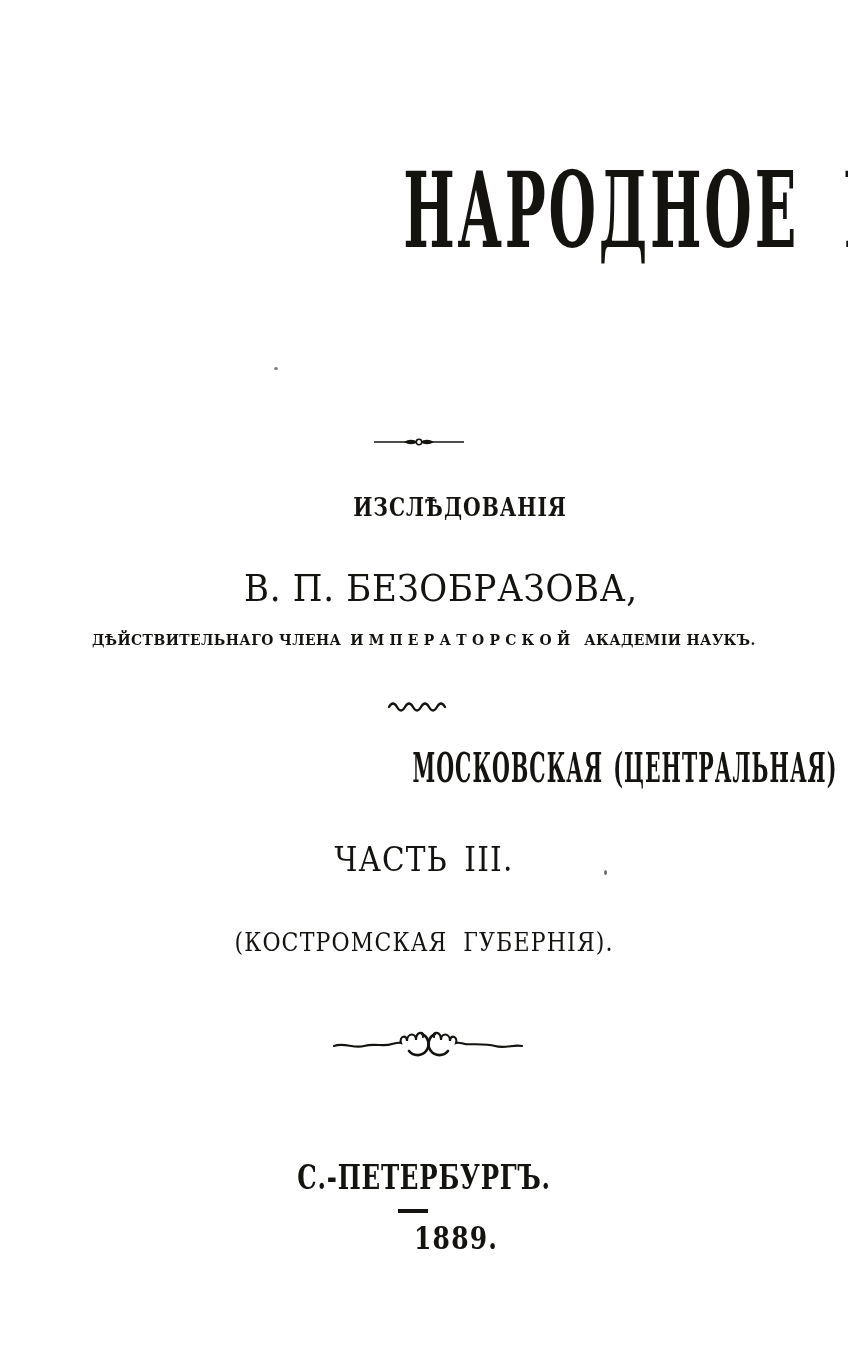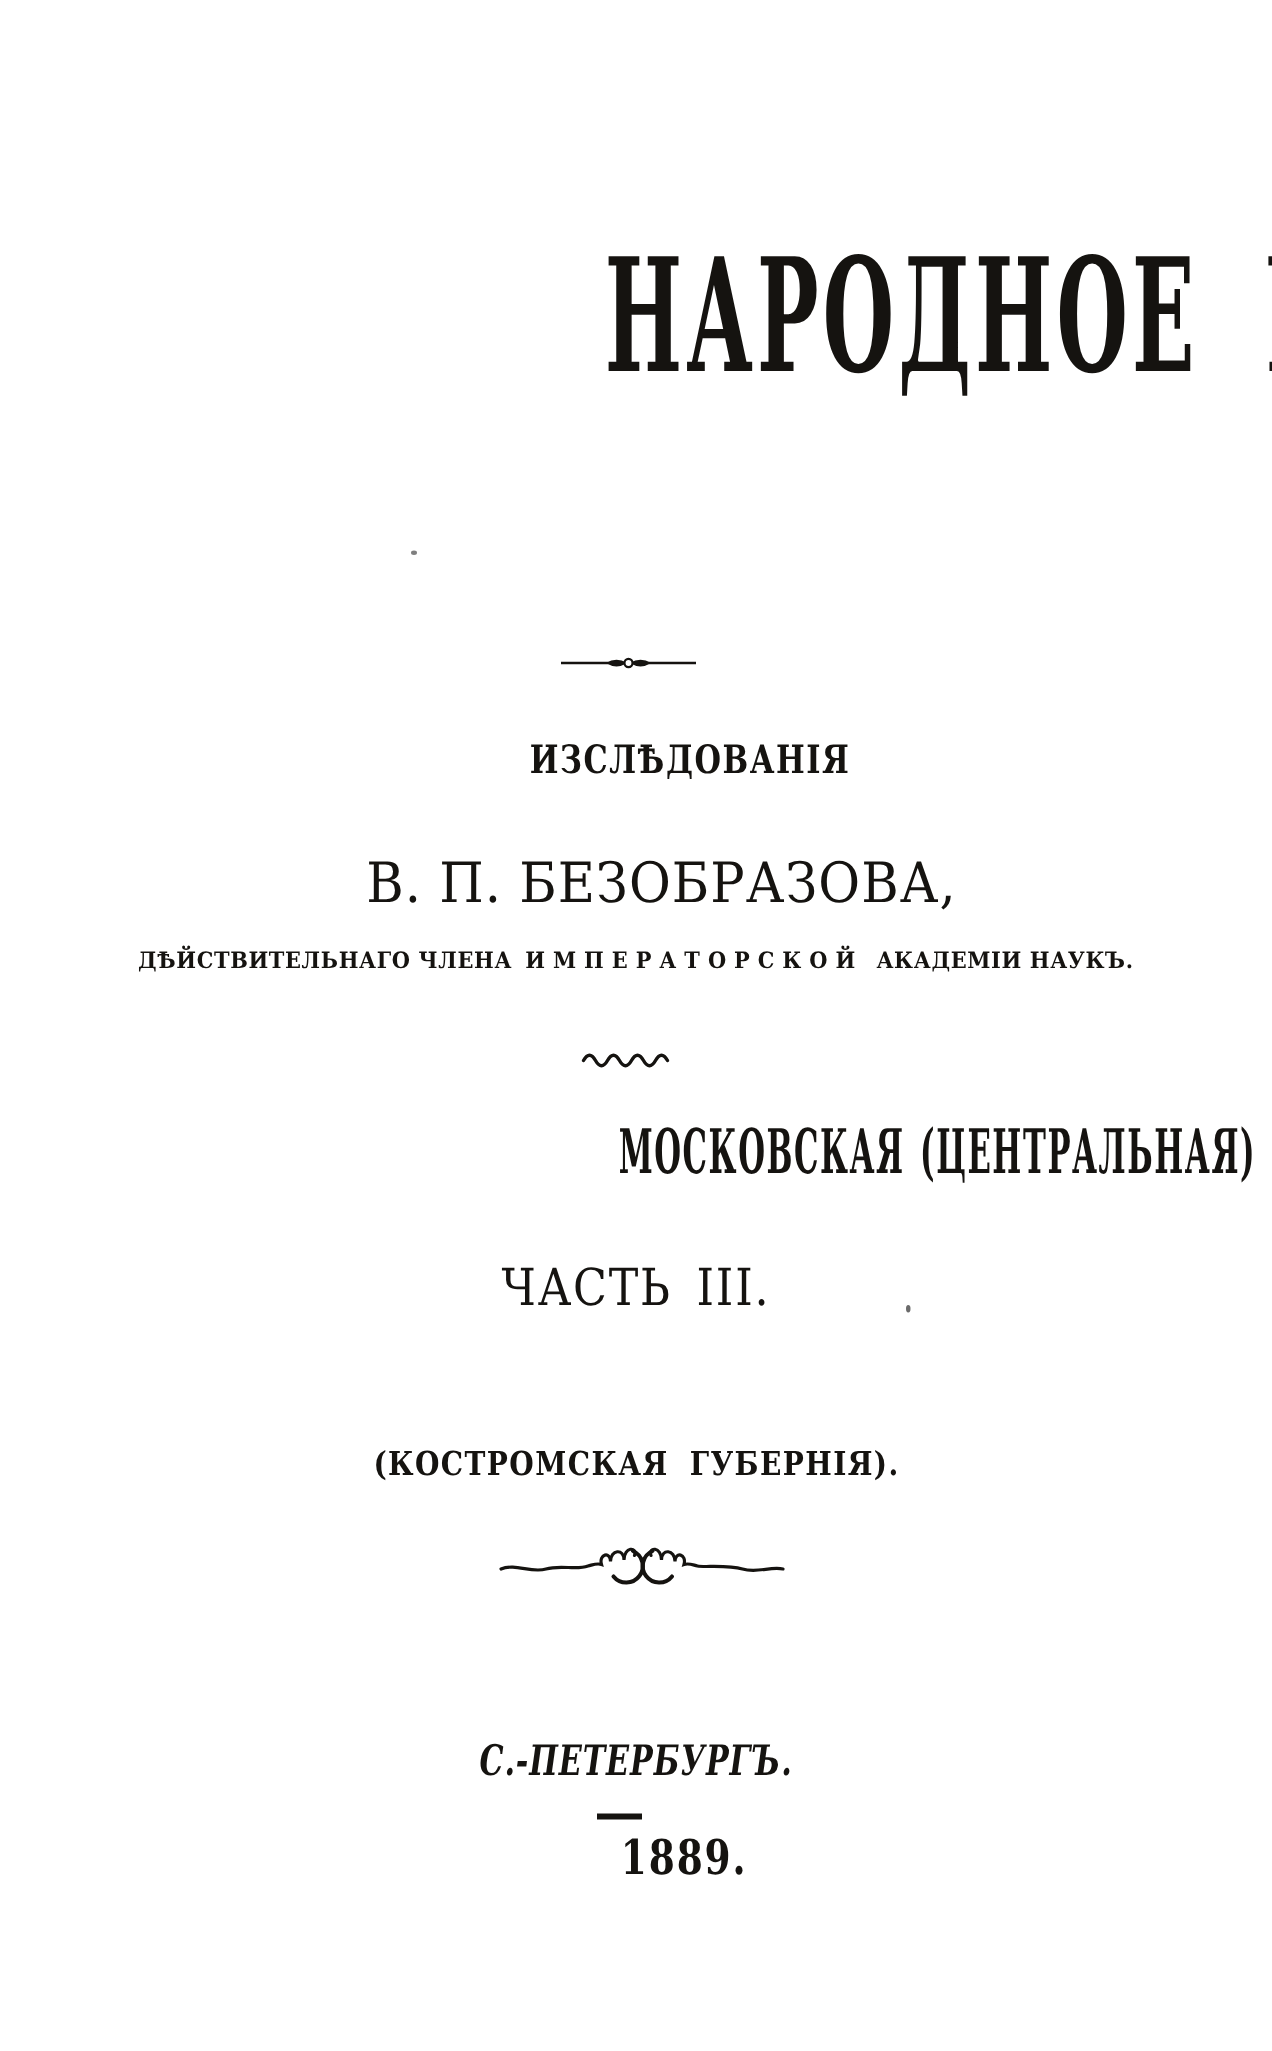--- a/index.html
+++ b/index.html
@@ -39,24 +39,24 @@
   .author-title { top: 633px; font-size: 15px; font-weight: 700; letter-spacing: 0.03em; }
   .author-title .scale { transform: scaleX(0.93); }
   .author-title .emph { letter-spacing: 0.38em; margin: 0 0.25em; }
 
   .series       { top: 748px; font-size: 41px; font-weight: 700; letter-spacing: 0.05em; word-spacing: 0.1em; }
   .series .scale { transform: scaleX(0.50); }
 
   .part         { top: 842px; font-size: 34px; letter-spacing: 0.04em; word-spacing: 0.2em; }
   .part .scale  { transform: scaleX(0.87); }
 
-  .volume-note  { top: 965px; font-size: 22px; font-weight: 700; letter-spacing: 0.05em; word-spacing: 0.35em; }
+  .volume-note  { top: 929px; font-size: 26px; font-weight: 400; letter-spacing: 0.05em; word-spacing: 0.35em; }
   .volume-note .scale { transform: scaleX(0.85); }
 
-  .city         { top: 1160px; font-size: 28px; font-weight: 700; letter-spacing: 0.03em; font-style: italic; }
+  .city         { top: 1160px; font-size: 34px; font-weight: 700; letter-spacing: 0.03em; }
   .city .scale  { transform: scaleX(0.72); }
 
   .year         { top: 1222px; font-size: 32px; font-weight: 700; letter-spacing: 0.05em; margin-left: 32px; }
   .year .scale  { transform: scaleX(0.78); }
 
   .ornament { position: absolute; }
   .orn-rule   { left: 374px; top: 434px; }
   .orn-wavy   { left: 387px; top: 697px; }
   .orn-scroll { left: 332px; top: 1024px; }
 

